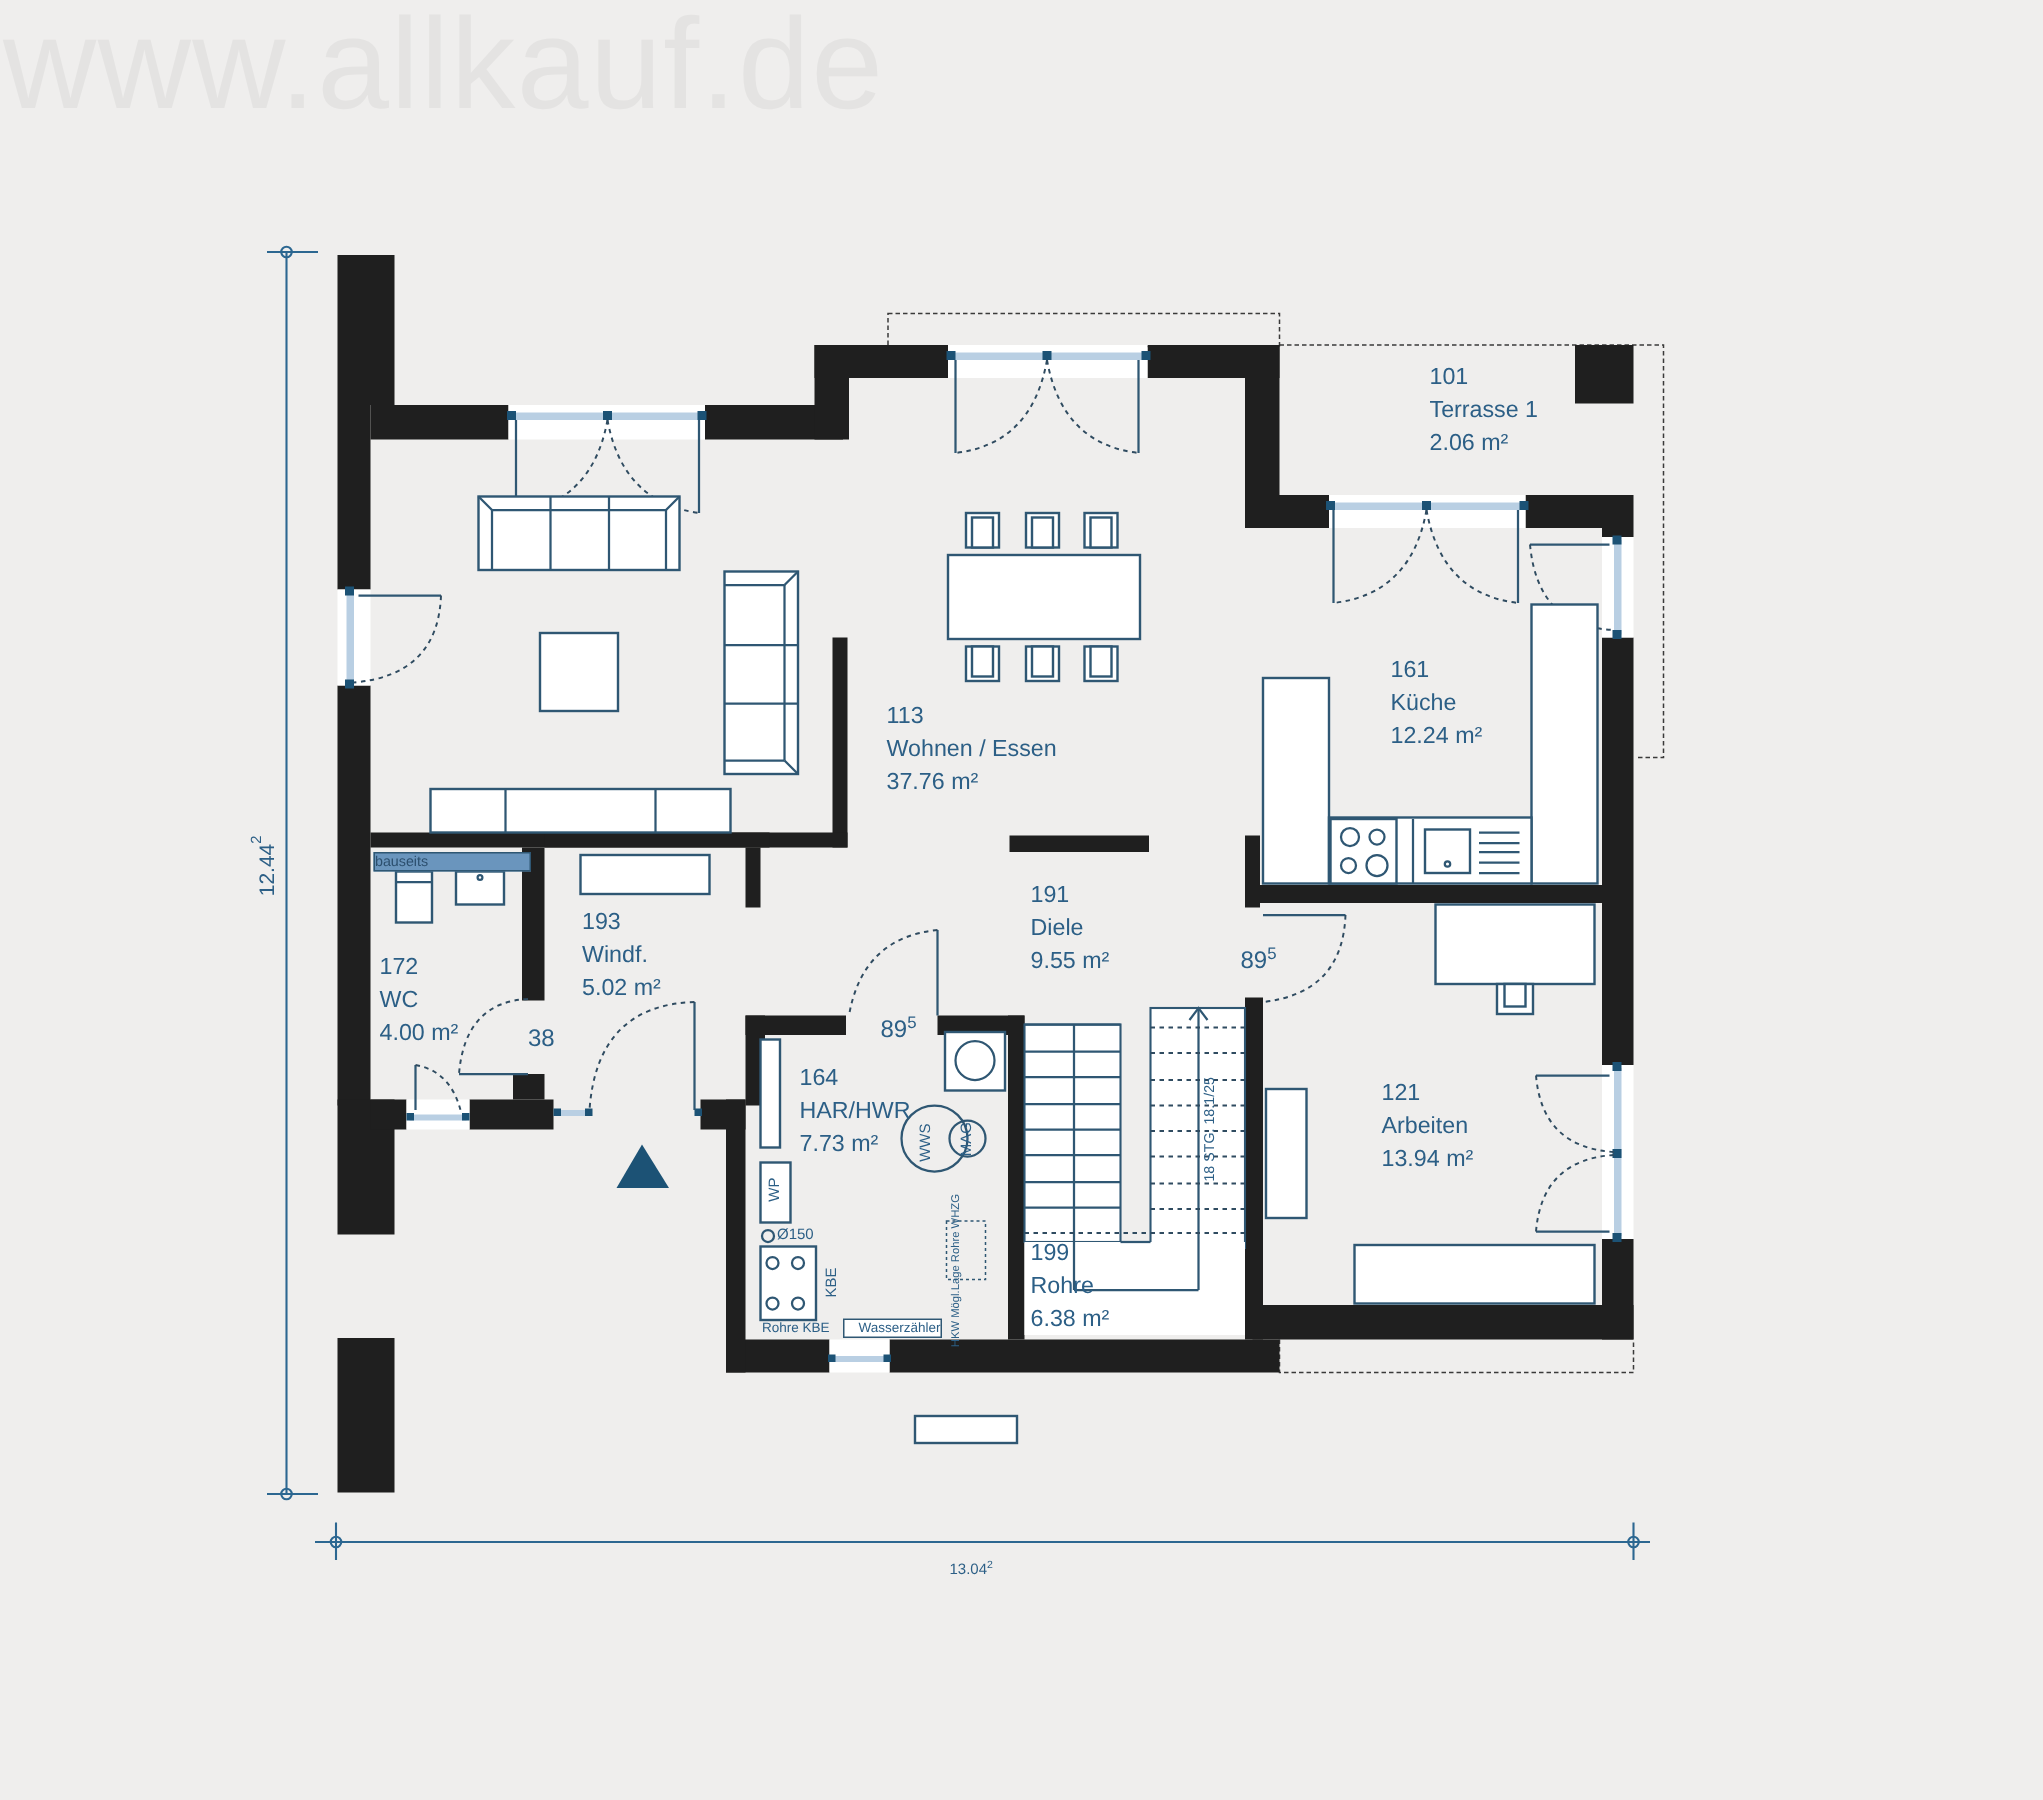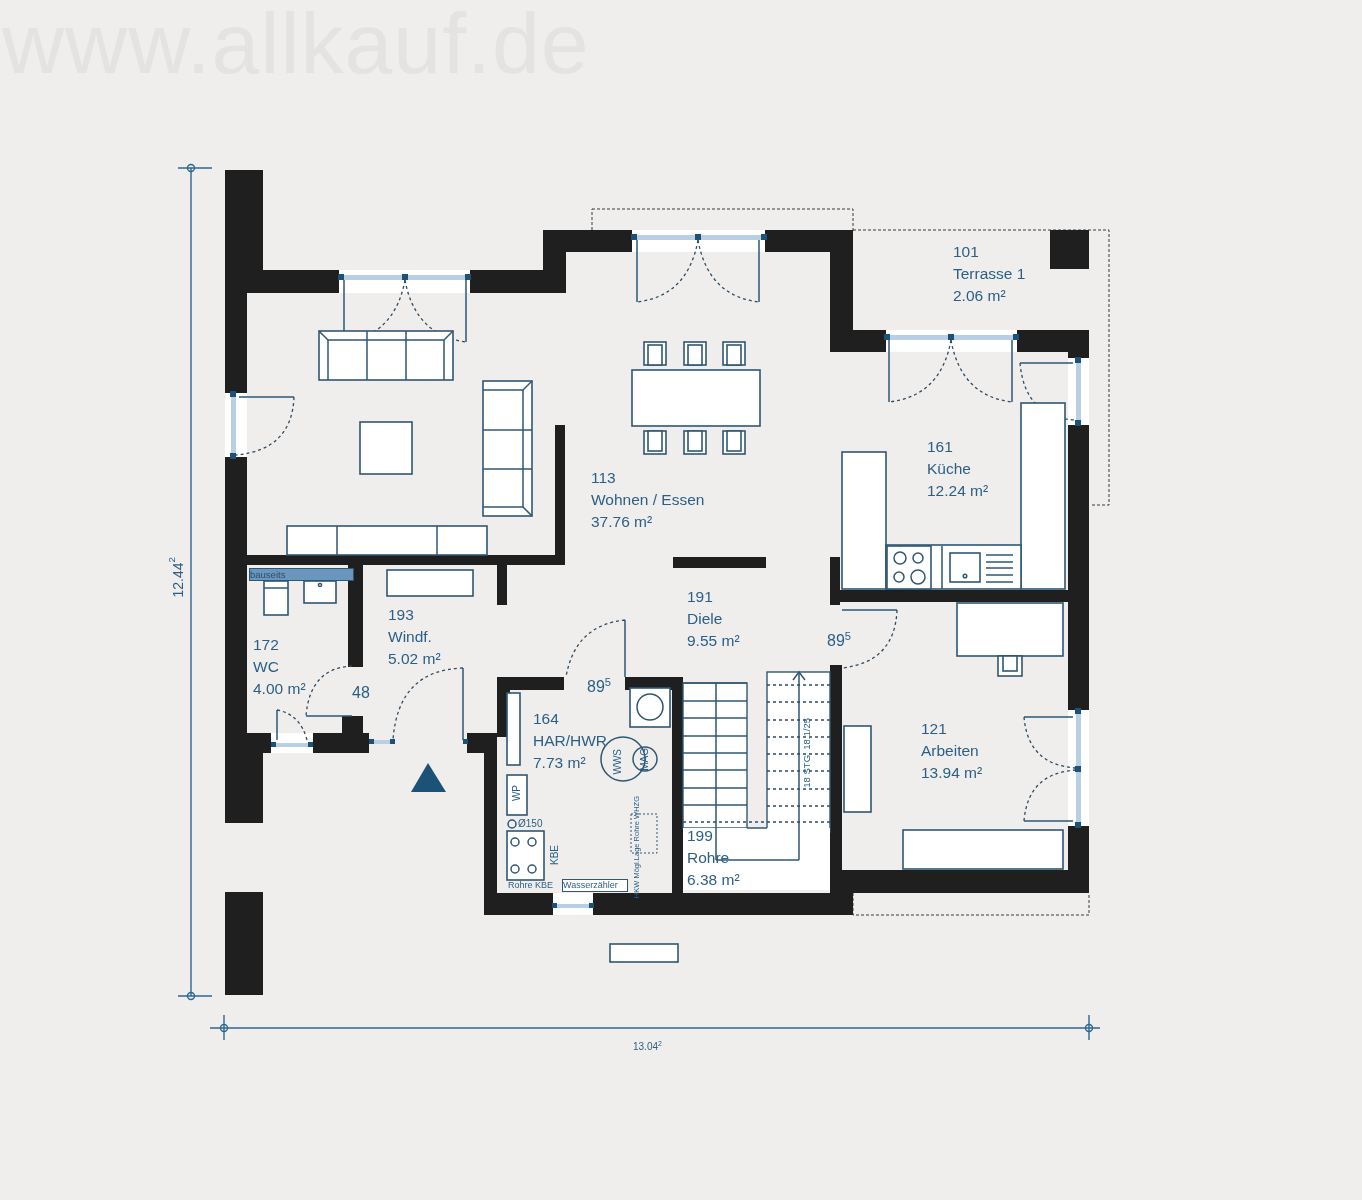--- a/index.html
+++ b/index.html
@@ -26,21 +26,21 @@
   .outline-dash { fill: none; stroke: #3a3a3a; stroke-width: 1; stroke-dasharray: 3 2; }
   .dim { stroke: #2c6791; stroke-width: 1.4; fill: none; }
   .room-label {
     position: absolute; color: #2c5f86; font-size: 15.5px; line-height: 22px;
     font-family: "Liberation Sans", sans-serif; white-space: nowrap;
   }
   .small { position: absolute; color: #2c5f86; font-size: 16px; white-space: nowrap; }
   .tiny { position: absolute; color: #2c5f86; font-size: 10px; white-space: nowrap; }
   .tag-box {
     position: absolute; background: #fff; border: 1.5px solid #2f5773;
-    color: #2c5f86; font-size: 9.5px; text-align: left; line-height: 10px;
+    color: #2c5f86; font-size: 9.5px; text-align: right; line-height: 10px;
   }
   .bauseits {
     position: absolute; background: #6a95bd; border: 1px solid #2f5773;
     color: #2c4f6e; font-size: 9.5px; text-align: left; line-height: 11px;
   }
   .vert { writing-mode: vertical-rl; transform: rotate(180deg); }
   sup { font-size: 0.7em; }
 </style>
 </head>
 <body>
@@ -384,21 +384,21 @@
   <div>199</div>
   <div>Rohre</div>
   <div>6.38 m²</div>
 </div>
 <div class="room-label" style="left:921px;top:718px">
   <div>121</div>
   <div>Arbeiten</div>
   <div>13.94 m²</div>
 </div>
 
-<div class="small" style="left:352px;top:684px">48</div>
+<div class="small" style="left:352px;top:684px">38</div>
 <div class="small" style="left:587px;top:676px"><span>89</span><sup>5</sup></div>
 <div class="small" style="left:827px;top:630px"><span>89</span><sup>5</sup></div>
 
 <div class="bauseits" style="left:249px;top:568px;width:103px;height:11px">bauseits</div>
 <div class="tiny vert" style="left:511px;top:785px">WP</div>
 <div class="tiny" style="left:518px;top:818px">Ø150</div>
 <div class="tiny vert" style="left:549px;top:845px">KBE</div>
 <div class="tiny" style="left:508px;top:880px;font-size:9px">Rohre KBE</div>
 <div class="tag-box" style="left:562px;top:879px;width:64px;height:11px;font-size:9px">Wasserzähler</div>
 <div class="tiny vert" style="left:612px;top:749px">WWS</div>

